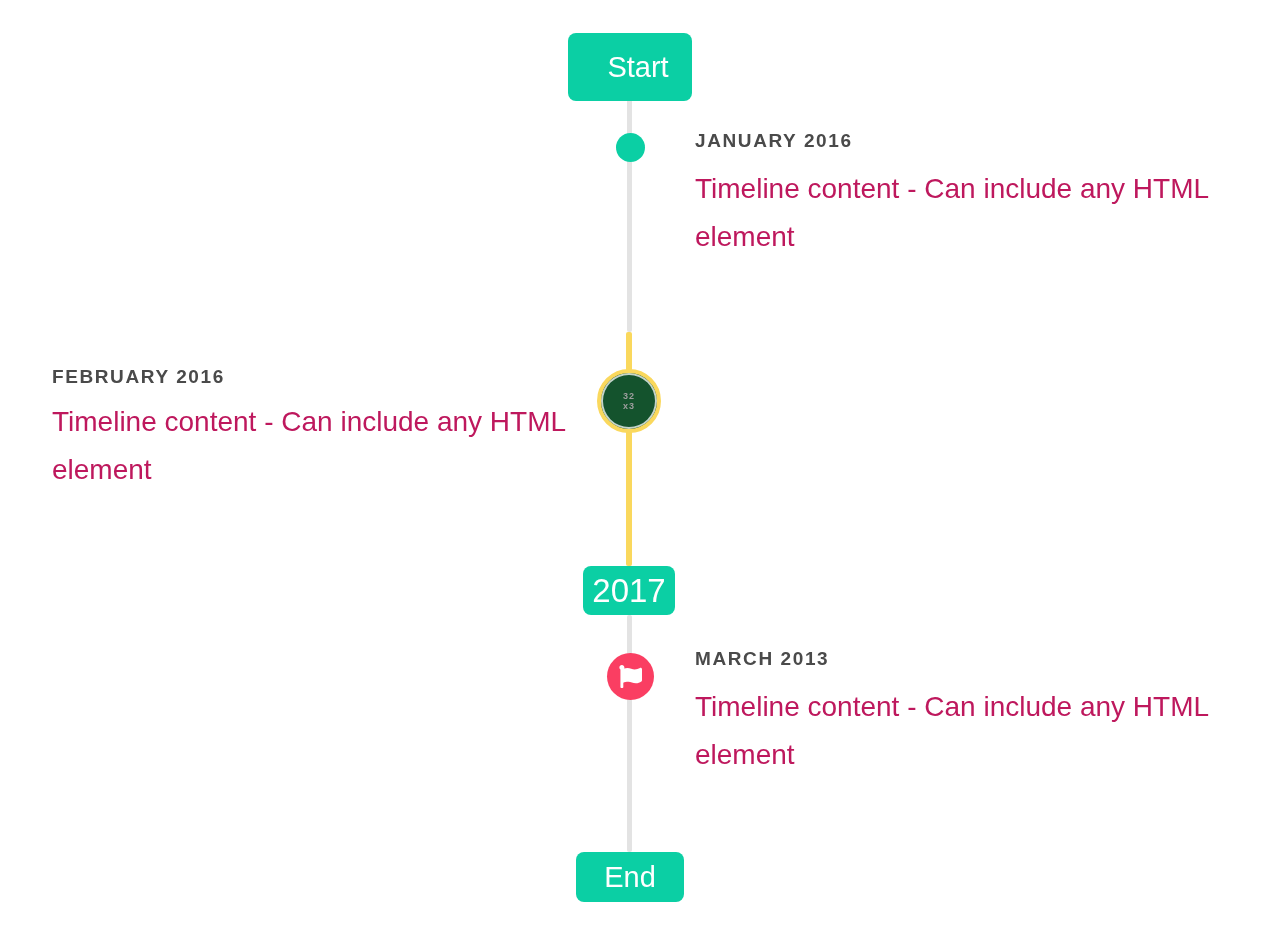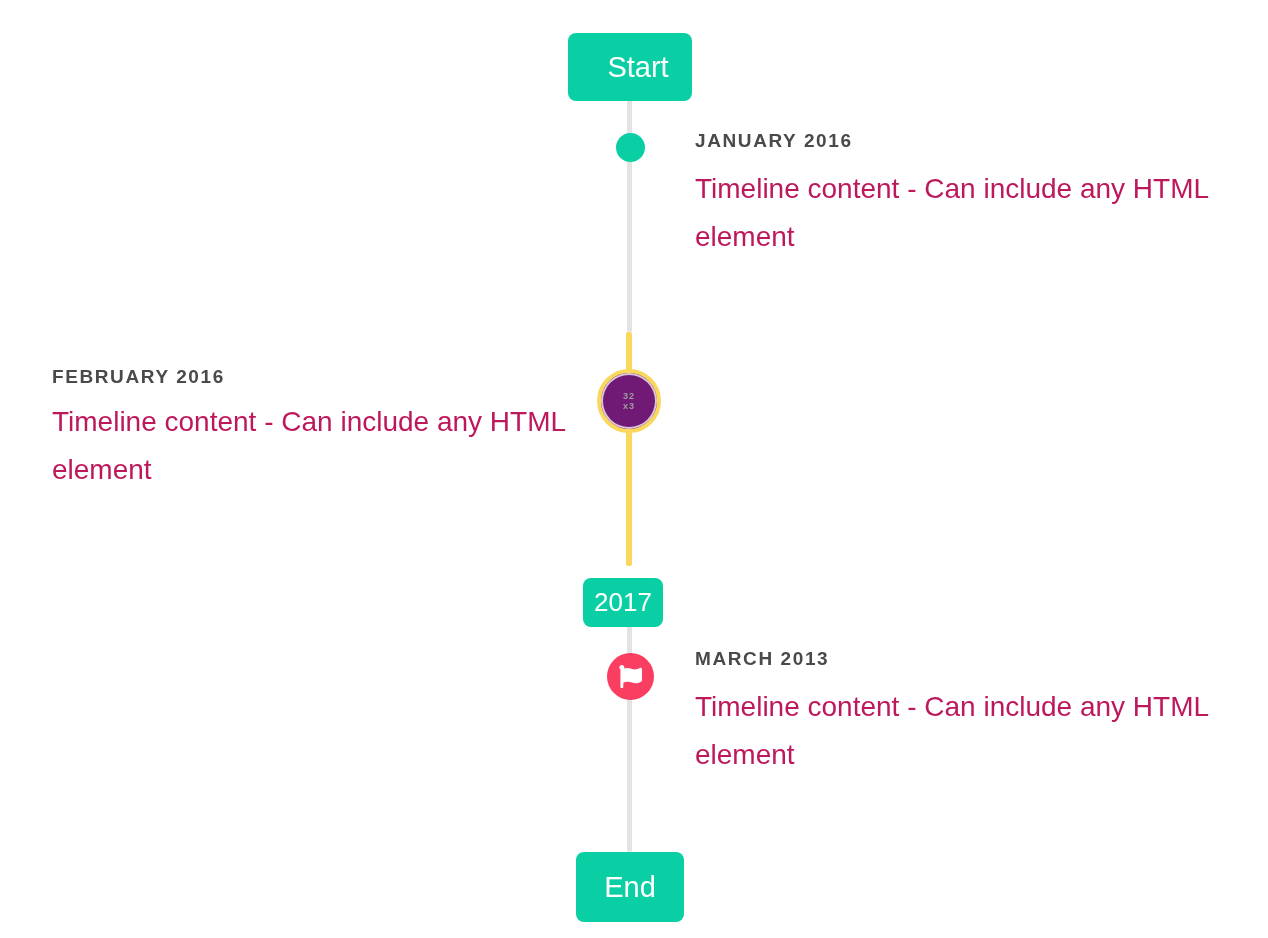--- a/index.html
+++ b/index.html
@@ -33,38 +33,38 @@
     position: absolute;
     background: #0bcfa4;
     color: #ffffff;
     border-radius: 8px;
     display: flex;
     align-items: center;
     justify-content: center;
     box-sizing: border-box;
   }
   .badge-start { left: 568px; top: 33px;  width: 124px; height: 68px; font-size: 29px; padding-left: 16px; }
-  .badge-year  { left: 583px; top: 566px; width: 80px;  height: 49px; font-size: 26px; margin-top: 12px; }
-  .badge-end   { left: 576px; top: 852px; width: 108px; height: 70px; font-size: 29px; }
+  .badge-year  { left: 583px; top: 566px; width: 92px;  height: 49px; font-size: 33px; }
+  .badge-end   { left: 576px; top: 852px; width: 108px; height: 50px; font-size: 29px; }
 
   
   .dot-teal {
     position: absolute;
     left: 616px; top: 133px;
     width: 29px; height: 29px;
     border-radius: 50%;
     background: #0bcfa4;
   }
   .circle-gray {
     position: absolute;
     left: 597px; top: 369px;
     width: 64px; height: 64px;
     box-sizing: border-box;
     border-radius: 50%;
-    background: #701a75;
+    background: #14532d;
     border: 4px solid #fad85d;
     box-shadow: inset 0 0 0 2px rgba(255,255,255,0.75);
     display: flex;
     align-items: center;
     justify-content: center;
   }
   .broken-img {
     font-size: 9px;
     line-height: 10px;
     font-weight: bold;

